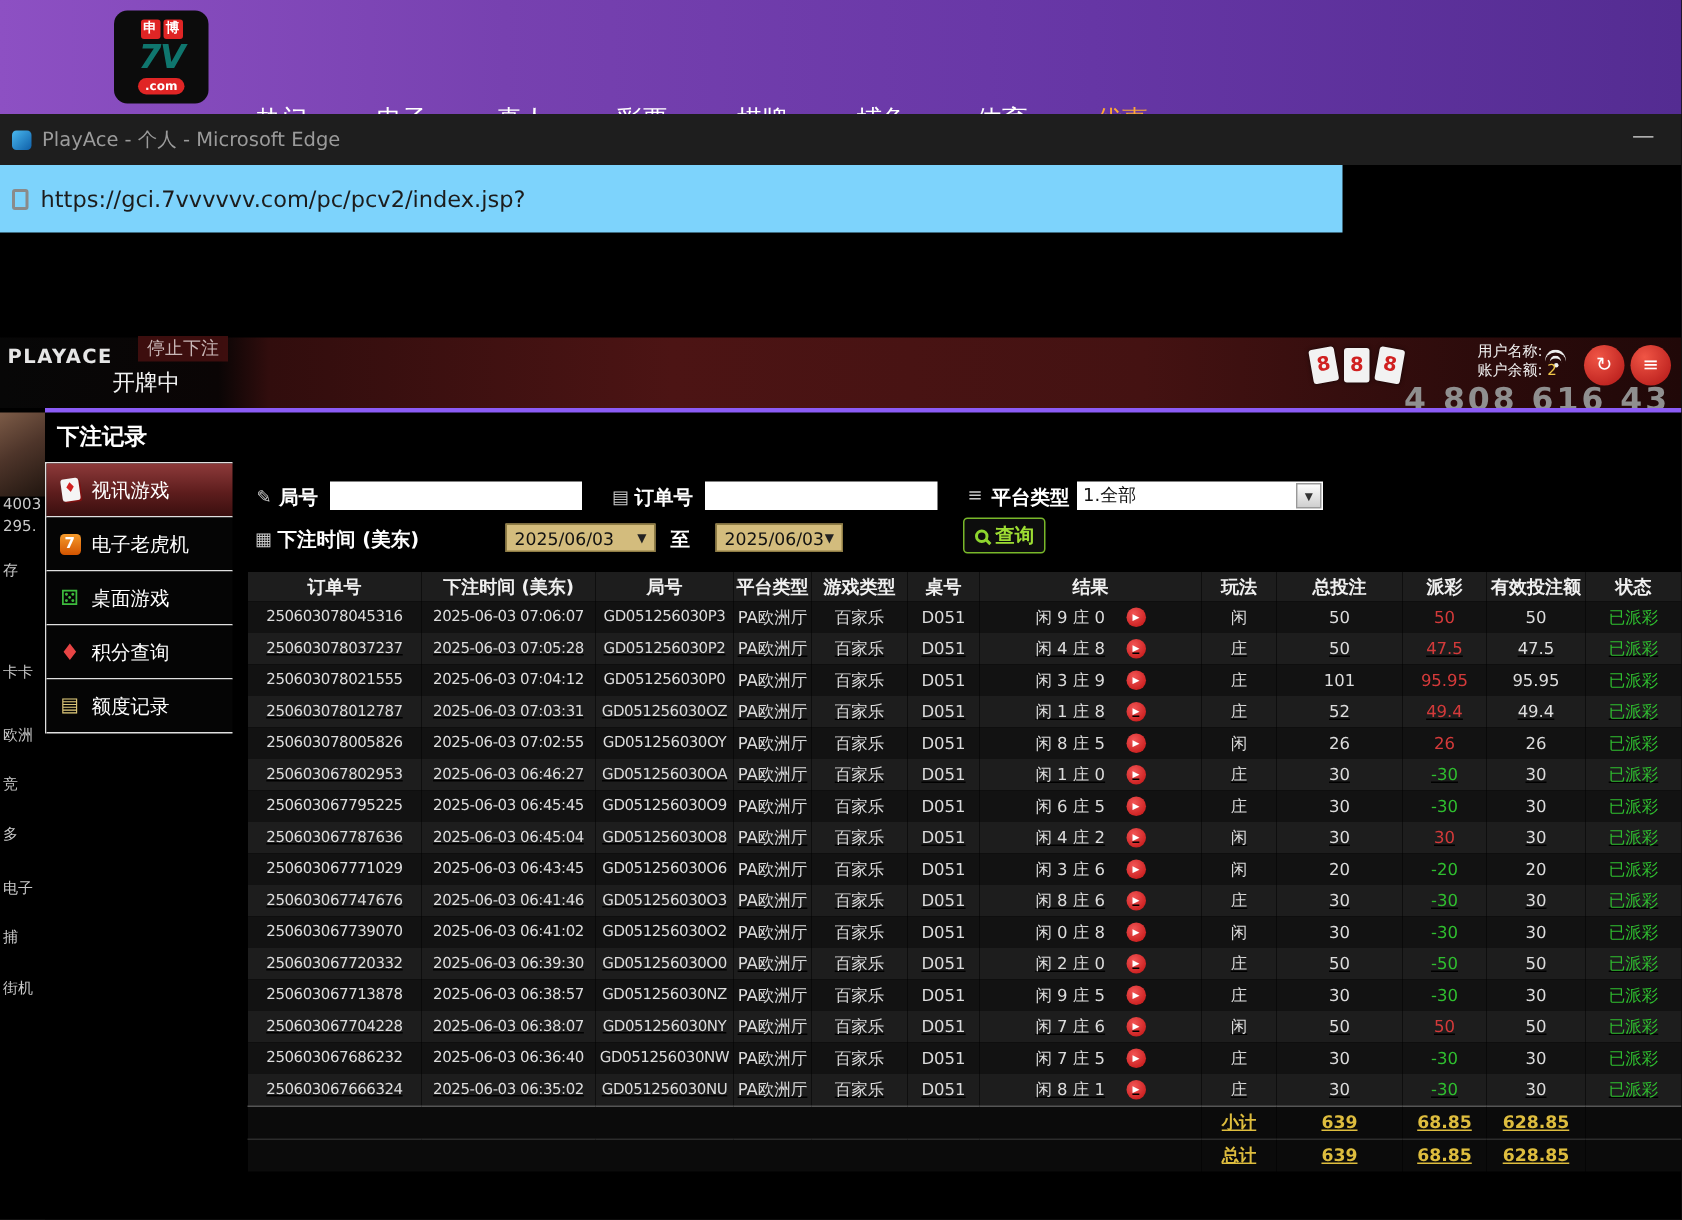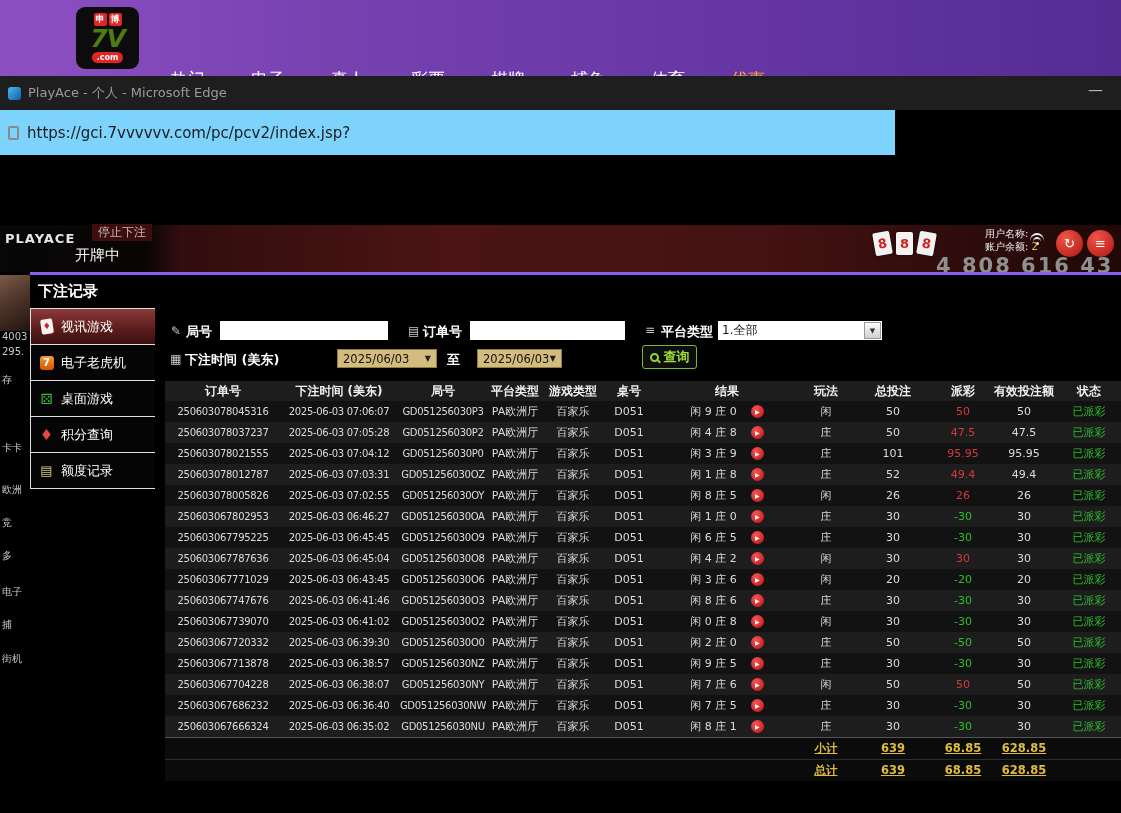--- a/index.html
+++ b/index.html
@@ -7,21 +7,21 @@
   #screen { position:relative; width:1121px; height:813px; background:#000; overflow:hidden; }
 
   
   #topbar { position:absolute; left:0; top:0; width:1121px; height:76px;
     background:linear-gradient(90deg,#8d50c3 0%,#7741b0 30%,#6636a5 65%,#542c92 100%); }
   #logo { position:absolute; left:76px; top:7px; width:63px; height:62px; background:#0c0c0c;
     border-radius:9px; display:flex; flex-direction:column; align-items:center; justify-content:center; gap:1px; cursor:pointer; }
   .logo-badges { display:flex; gap:2px; }
   .logo-badge { width:13px; height:13px; background:#e02525; color:#fff; font-size:9px; line-height:13px;
     text-align:center; border-radius:2px; font-weight:bold; }
-  .logo-main { color:#4d7c0f; font-size:25px; font-weight:bold; font-style:italic; line-height:24px; letter-spacing:-1px; }
+  .logo-main { color:#0f766e; font-size:22px; font-weight:bold; font-style:italic; line-height:24px; letter-spacing:-1px; }
   .logo-suffix { background:#e02525; color:#fff; font-size:8px; font-weight:bold; padding:0 5px; border-radius:6px; line-height:11px; }
   #mainnav { position:absolute; left:148px; top:0; height:76px; display:flex; align-items:center;margin-top:41px; }
   .nav-item { padding:0 23px; color:#fff; font-size:17px; cursor:pointer; white-space:nowrap; }
   .nav-item.hl { color:#ffaa33; }
 
   
   #titlebar { position:absolute; left:0; top:76px; width:1121px; height:34px; background:#1e1e1e; display:flex; align-items:center; }
   #edge-icon { width:13px; height:13px; margin-left:8px; border-radius:3px; background:linear-gradient(135deg,#49b8ef,#0f5fa8); }
   #window-title { margin-left:7px; color:#9b9b9b; font-size:13px; }
   #minimize { position:absolute; right:18px; top:5px; color:#b5b5b5; font-size:15px; cursor:pointer; }
@@ -86,21 +86,21 @@
   #search-btn { position:absolute; left:612px; top:70px; width:55px; height:24px; background:#0d0d0d; border:1px solid #79b82a;
     border-radius:3px; color:#9ddd33; font-size:13px; font-weight:bold; display:flex; align-items:center; justify-content:center; gap:5px; cursor:pointer; }
   .magnifier { position:relative; width:9px; height:9px; border:2px solid #8ed62e; border-radius:50%; }
   .magnifier::after { content:""; position:absolute; right:-4px; bottom:-2px; width:5px; height:2px; background:#8ed62e; transform:rotate(45deg); }
 
   
   #bet-table { position:absolute; left:135px; top:106px; width:956px; border-collapse:collapse; table-layout:fixed; }
   #bet-table th { height:20px; background:#1d1d1d; color:#f0f0f0; font-size:12px; font-weight:bold; white-space:nowrap; overflow:hidden; padding:0; }
   #bet-table td { height:21px; line-height:21px; color:#dcdcdc; font-size:11px; text-align:center; white-space:nowrap; overflow:hidden; padding:0; }
   #bet-table tbody tr { background:#121212; }
-  #bet-table tbody tr.alt { background:#1d1d1d; }
+  #bet-table tbody tr.alt { background:#1d1d1d;text-decoration:underline; }
   #bet-table td.num { font-size:10px; letter-spacing:-0.3px; }
   .result-cell { display:flex; align-items:center; justify-content:center; gap:14px; height:21px; }
   .play-btn { width:13px; height:13px; border-radius:50%; background:radial-gradient(circle at 38% 32%,#f25555,#c01010);
     border:none; color:#fff; font-size:6px; line-height:12px; text-align:center; cursor:pointer; padding:0; flex-shrink:0; }
   #bet-table td.payout.pos { color:#d43a3a; }
   #bet-table td.payout.neg { color:#2fbe2f; }
   #bet-table td.status { color:#2fbe2f; }
   #bet-table tr.summary td { background:#0b0b0b; color:#debd3e; font-weight:bold; font-size:11.5px;text-decoration:underline; }
   #bet-table tr.summary.first td { border-top:1px solid #555; }
   #bet-table tr.summary.second td { border-top:1px solid #2c2c2c; }

